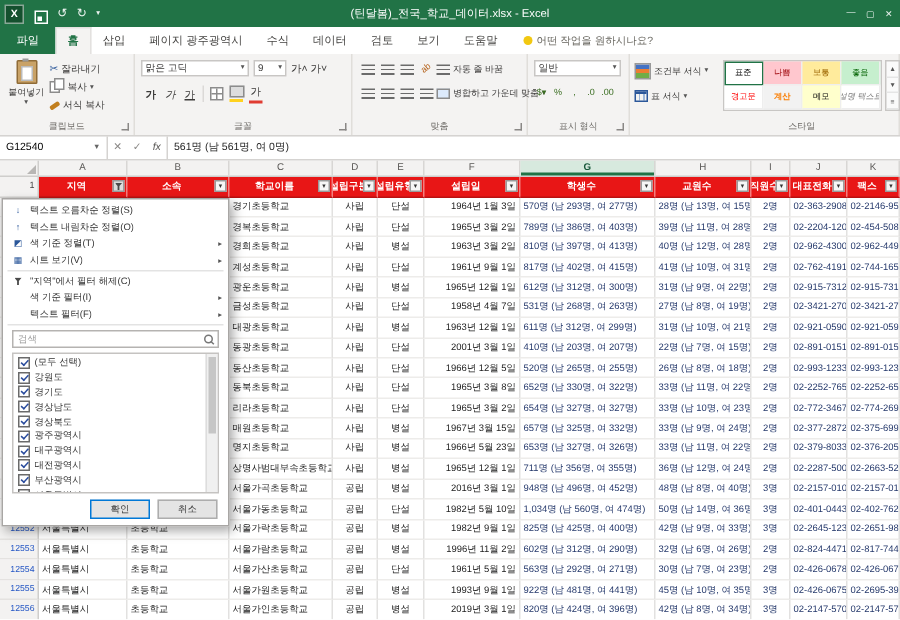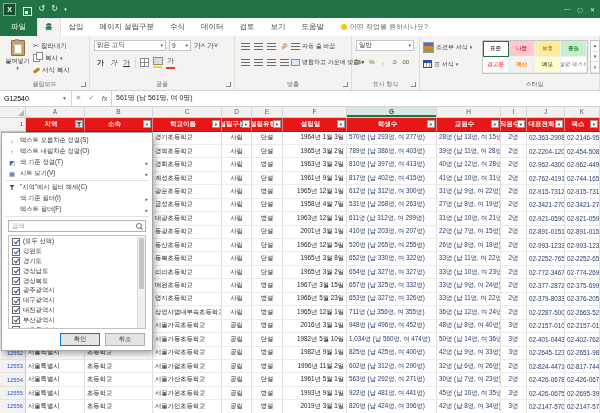--- a/index.html
+++ b/index.html
@@ -142,33 +142,34 @@
 <body>
 
 <div class="app">
 
   <div class="titlebar">
     <span class="logo">X</span>
     <span class="savebx"></span>
     <span class="qat">↺</span>
     <span class="qat">↻</span>
     <span class="qat sm">▾</span>
+    <span class="wtitle">(틴달봄)_전국_학교_데이터.xlsx - Excel</span>
     <span class="winbtns">
       <span>—</span>
       <span>▢</span>
       <span>✕</span>
     </span>
   </div>
 
   <div class="tabrow">
     <div class="filetab">파일</div>
     <div id="tabs">
         <div class="tab active">홈</div>
         <div class="tab">삽입</div>
-        <div class="tab">페이지 설립구분</div>
+        <div class="tab">페이지 광주광역시</div>
         <div class="tab">수식</div>
         <div class="tab">데이터</div>
         <div class="tab">검토</div>
         <div class="tab">보기</div>
         <div class="tab">도움말</div>
       </div>
     <div class="tellme">
       <span class="bulb"></span>
       <span>어떤 작업을 원하시나요?</span>
     </div>

